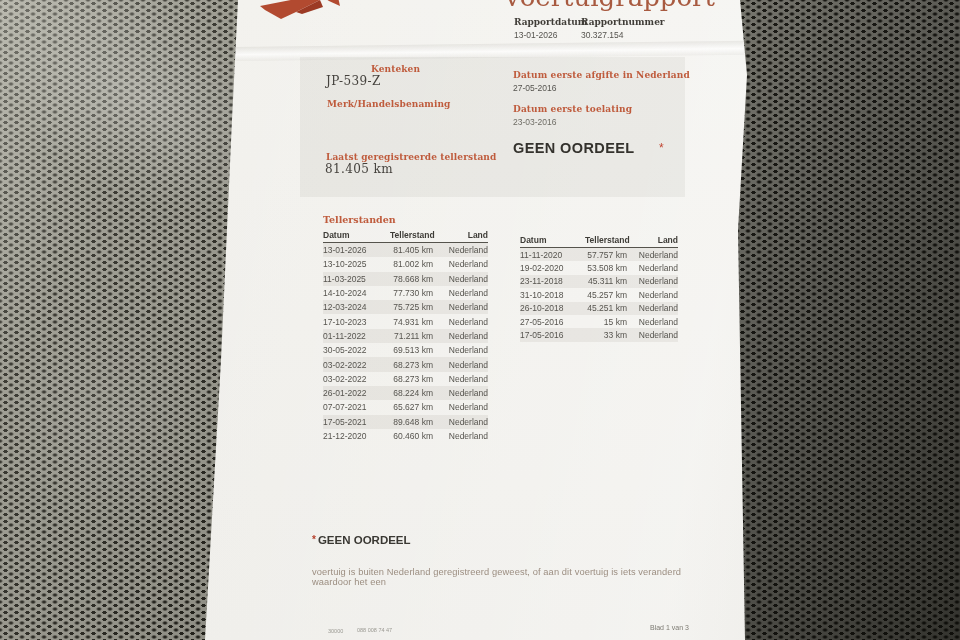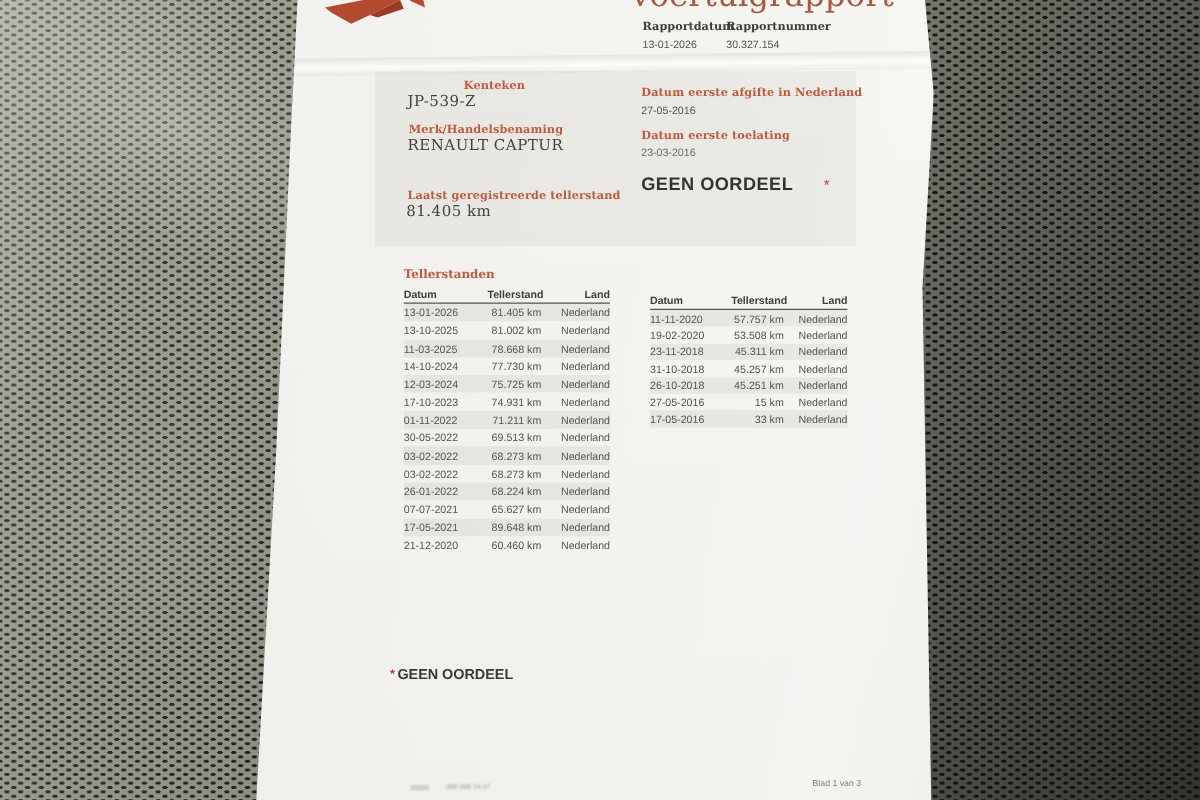--- a/index.html
+++ b/index.html
@@ -105,21 +105,20 @@
     <div class="sm-val" style="left:514px;top:30px;">13-01-2026</div>
     <div class="d-label" style="left:581px;top:17px;">Rapportnummer</div>
     <div class="sm-val" style="left:581px;top:30px;">30.327.154</div>
 
     <div class="crease"></div>
     <div class="panel"></div>
 
     <div class="o-label" style="left:327px;top:64px;margin-left:44px;">Kenteken</div>
     <div class="serif-val" style="left:326px;top:74px;">JP-539-Z</div>
     <div class="o-label" style="left:327px;top:99px;">Merk/Handelsbenaming</div>
-    <div class="serif-val" style="left:326px;top:109px;">RENAULT CAPTUR</div>
     <div class="o-label" style="left:326px;top:152px;">Laatst geregistreerde tellerstand</div>
     <div class="serif-val" style="left:325px;top:162px;">81.405 km</div>
 
     <div class="o-label" style="left:513px;top:70px;">Datum eerste afgifte in Nederland</div>
     <div class="sm-val" style="left:513px;top:83px;">27-05-2016</div>
     <div class="o-label" style="left:513px;top:104px;">Datum eerste toelating</div>
     <div class="sm-val" style="left:513px;top:117px;color:#6e6c64;">23-03-2016</div>
     <div class="verdict">GEEN OORDEEL</div>
     <div class="star">*</div>
 
@@ -246,19 +245,20 @@
             <span class="c0">17-05-2016</span>
             <span class="c1">33 km</span>
             <span class="c2">Nederland</span>
           </div>
         </div>
     </div>
 
     <div class="note-title">
       <span class="note-mark">*</span><span>GEEN OORDEEL</span>
     </div>
+    <div class="note-line" style="top:567px;">voertuig is buiten Nederland geregistreerd geweest, of aan dit voertuig is iets veranderd waardoor het een</div>
 
     <div class="f-smudge" style="left:328px;top:628px;">30000</div>
     <div class="f-smudge" style="left:357px;top:627px;">088 008 74 47</div>
     <div class="f-page">Blad 1 van 3</div>
 
   </div>
 </div>
 
 </body></html>

